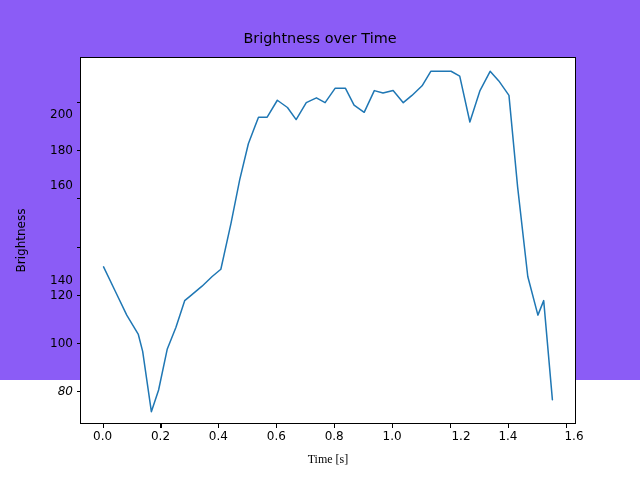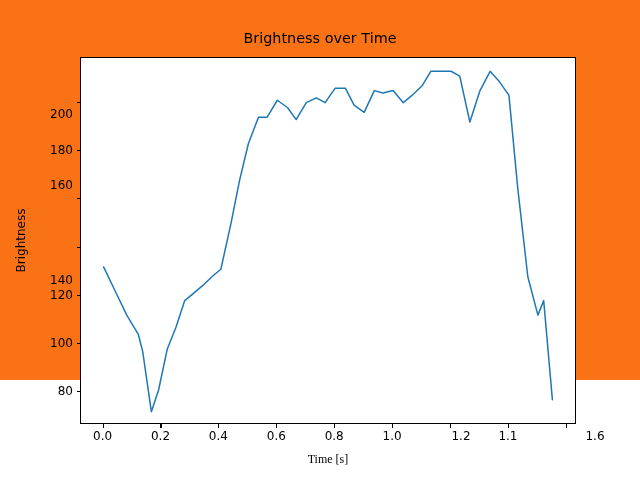--- a/index.html
+++ b/index.html
@@ -10,21 +10,21 @@
   body {
     width: 640px;
     height: 480px;
     font-family: "DejaVu Sans", sans-serif;
     overflow: hidden;
   }
   #figure {
     position: relative;
     width: 640px;
     height: 380px;
-    background: #f97316;
+    background: #8b5cf6;
   }
   #chart-title {
     position: absolute;
     left: 0;
     top: 30px;
     width: 640px;
     text-align: center;
     font-size: 14.4px;
     color: #000000;
     line-height: 17px;
@@ -122,21 +122,21 @@
 
 <div id="figure">
 
   <div id="chart-title">Brightness over Time</div>
 
   <div id="y-axis-label-wrap">
     <div id="y-axis-label">Brightness</div>
   </div>
 
   <div id="y-tick-labels">
-      <div class="tick-label-y" style="top: 334.405px;">80</div>
+      <div class="tick-label-y" style="top: 334.405px; font-style: italic;">80</div>
       <div class="tick-label-y" style="top: 286.115px;">100</div>
       <div class="tick-label-y" style="top: 237.826px;">120</div>
       <div class="tick-label-y" style="top: 189.536px; margin-top: 33px;">140</div>
       <div class="tick-label-y" style="top: 128px;">160</div>
       <div class="tick-label-y" style="top: 92.9572px;">180</div>
       <div class="tick-label-y" style="top: 44.6678px; margin-top: 12px;">200</div>
     </div>
   <div id="y-tick-marks">
       <div class="tick-mark-y" style="top: 391.405px;"></div>
       <div class="tick-mark-y" style="top: 343.115px;"></div>
@@ -165,19 +165,19 @@
       <div class="tick-mark-x" style="left: 565.866px;"></div>
     </div>
   <div id="x-tick-labels">
       <div class="tick-label-x" style="left: 22.5849px;">0.0</div>
       <div class="tick-label-x" style="left: 80.495px;">0.2</div>
       <div class="tick-label-x" style="left: 138.405px;">0.4</div>
       <div class="tick-label-x" style="left: 196.315px;">0.6</div>
       <div class="tick-label-x" style="left: 254.225px;">0.8</div>
       <div class="tick-label-x" style="left: 312.135px;">1.0</div>
       <div class="tick-label-x" style="left: 381px;">1.2</div>
-      <div class="tick-label-x" style="left: 427.956px;">1.1</div>
-      <div class="tick-label-x" style="left: 515px;">1.6</div>
+      <div class="tick-label-x" style="left: 427.956px;">1.4</div>
+      <div class="tick-label-x" style="left: 494px;">1.6</div>
     </div>
 
   <div id="x-axis-label">Time [s]</div>
 
 </div>
 
 </body></html>

